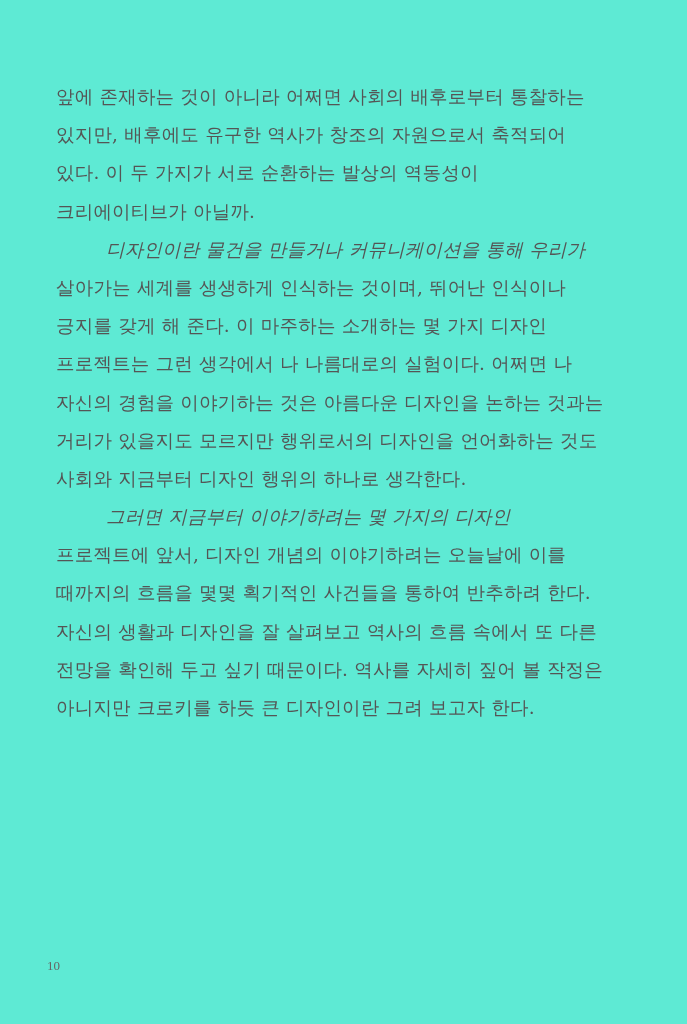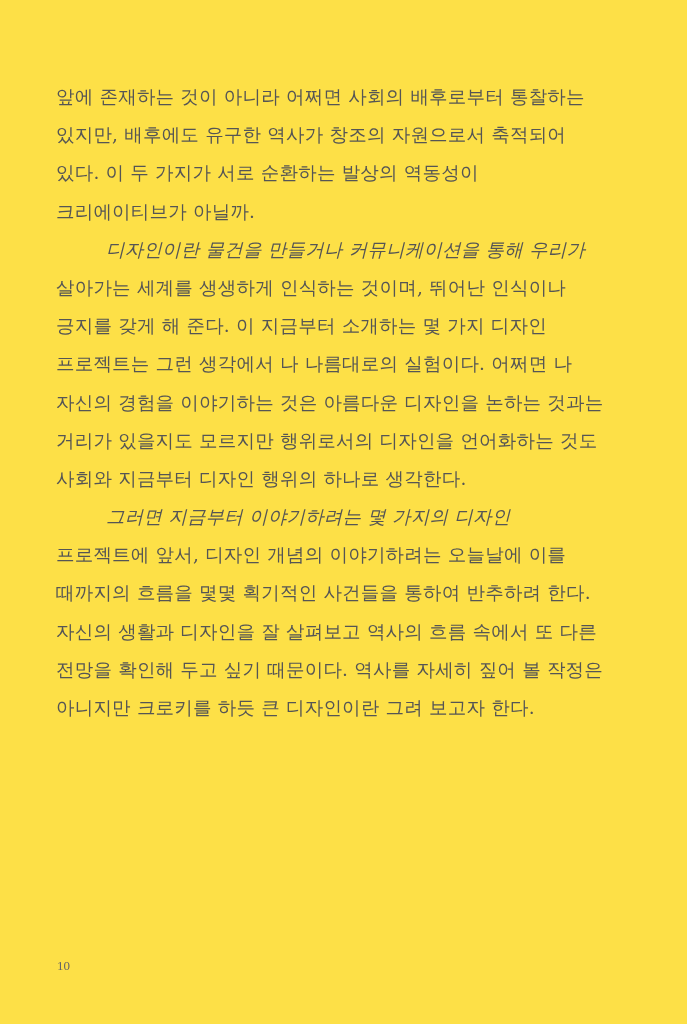--- a/index.html
+++ b/index.html
@@ -12,21 +12,21 @@
     height: 1024px;
     position: relative;
     overflow: hidden;
     font-family: "DejaVu Serif", "Liberation Serif", serif;
     color: #555555;
   }
   .page {
     position: absolute;
     left: 0; top: 0;
     width: 687px; height: 1024px;
-    background: #fde047;
+    background: #5eead4;
   }
   .text-block {
     position: absolute;
     left: 56px;
     top: 78px;
     width: 560px;
   }
   .line {
     height: 38.2px;
     line-height: 38.2px;
@@ -34,39 +34,39 @@
     letter-spacing: 0.2px;
     white-space: nowrap;
     color: #555555;
   }
   .line.indent {
     padding-left: 50px;
     font-style: italic;
   }
   .page-number {
     position: absolute;
-    left: 57px;
+    left: 47px;
     top: 958px;
     font-size: 13px;
     color: #666666;
     font-family: "Liberation Serif", "DejaVu Serif", serif;
   }
 </style>
 </head>
 <body>
 
 <div class="page">
   <div class="text-block">
     <div class="line">앞에 존재하는 것이 아니라 어쩌면 사회의 배후로부터 통찰하는</div>
     <div class="line">있지만, 배후에도 유구한 역사가 창조의 자원으로서 축적되어</div>
     <div class="line">있다. 이 두 가지가 서로 순환하는 발상의 역동성이</div>
     <div class="line">크리에이티브가 아닐까.</div>
     <div class="line indent">디자인이란 물건을 만들거나 커뮤니케이션을 통해 우리가</div>
     <div class="line">살아가는 세계를 생생하게 인식하는 것이며, 뛰어난 인식이나</div>
-    <div class="line">긍지를 갖게 해 준다. 이 지금부터 소개하는 몇 가지 디자인</div>
+    <div class="line">긍지를 갖게 해 준다. 이 마주하는 소개하는 몇 가지 디자인</div>
     <div class="line">프로젝트는 그런 생각에서 나 나름대로의 실험이다. 어쩌면 나</div>
     <div class="line">자신의 경험을 이야기하는 것은 아름다운 디자인을 논하는 것과는</div>
     <div class="line">거리가 있을지도 모르지만 행위로서의 디자인을 언어화하는 것도</div>
     <div class="line">사회와 지금부터 디자인 행위의 하나로 생각한다.</div>
     <div class="line indent">그러면 지금부터 이야기하려는 몇 가지의 디자인</div>
     <div class="line">프로젝트에 앞서, 디자인 개념의 이야기하려는 오늘날에 이를</div>
     <div class="line">때까지의 흐름을 몇몇 획기적인 사건들을 통하여 반추하려 한다.</div>
     <div class="line">자신의 생활과 디자인을 잘 살펴보고 역사의 흐름 속에서 또 다른</div>
     <div class="line">전망을 확인해 두고 싶기 때문이다. 역사를 자세히 짚어 볼 작정은</div>
     <div class="line">아니지만 크로키를 하듯 큰 디자인이란 그려 보고자 한다.</div>

